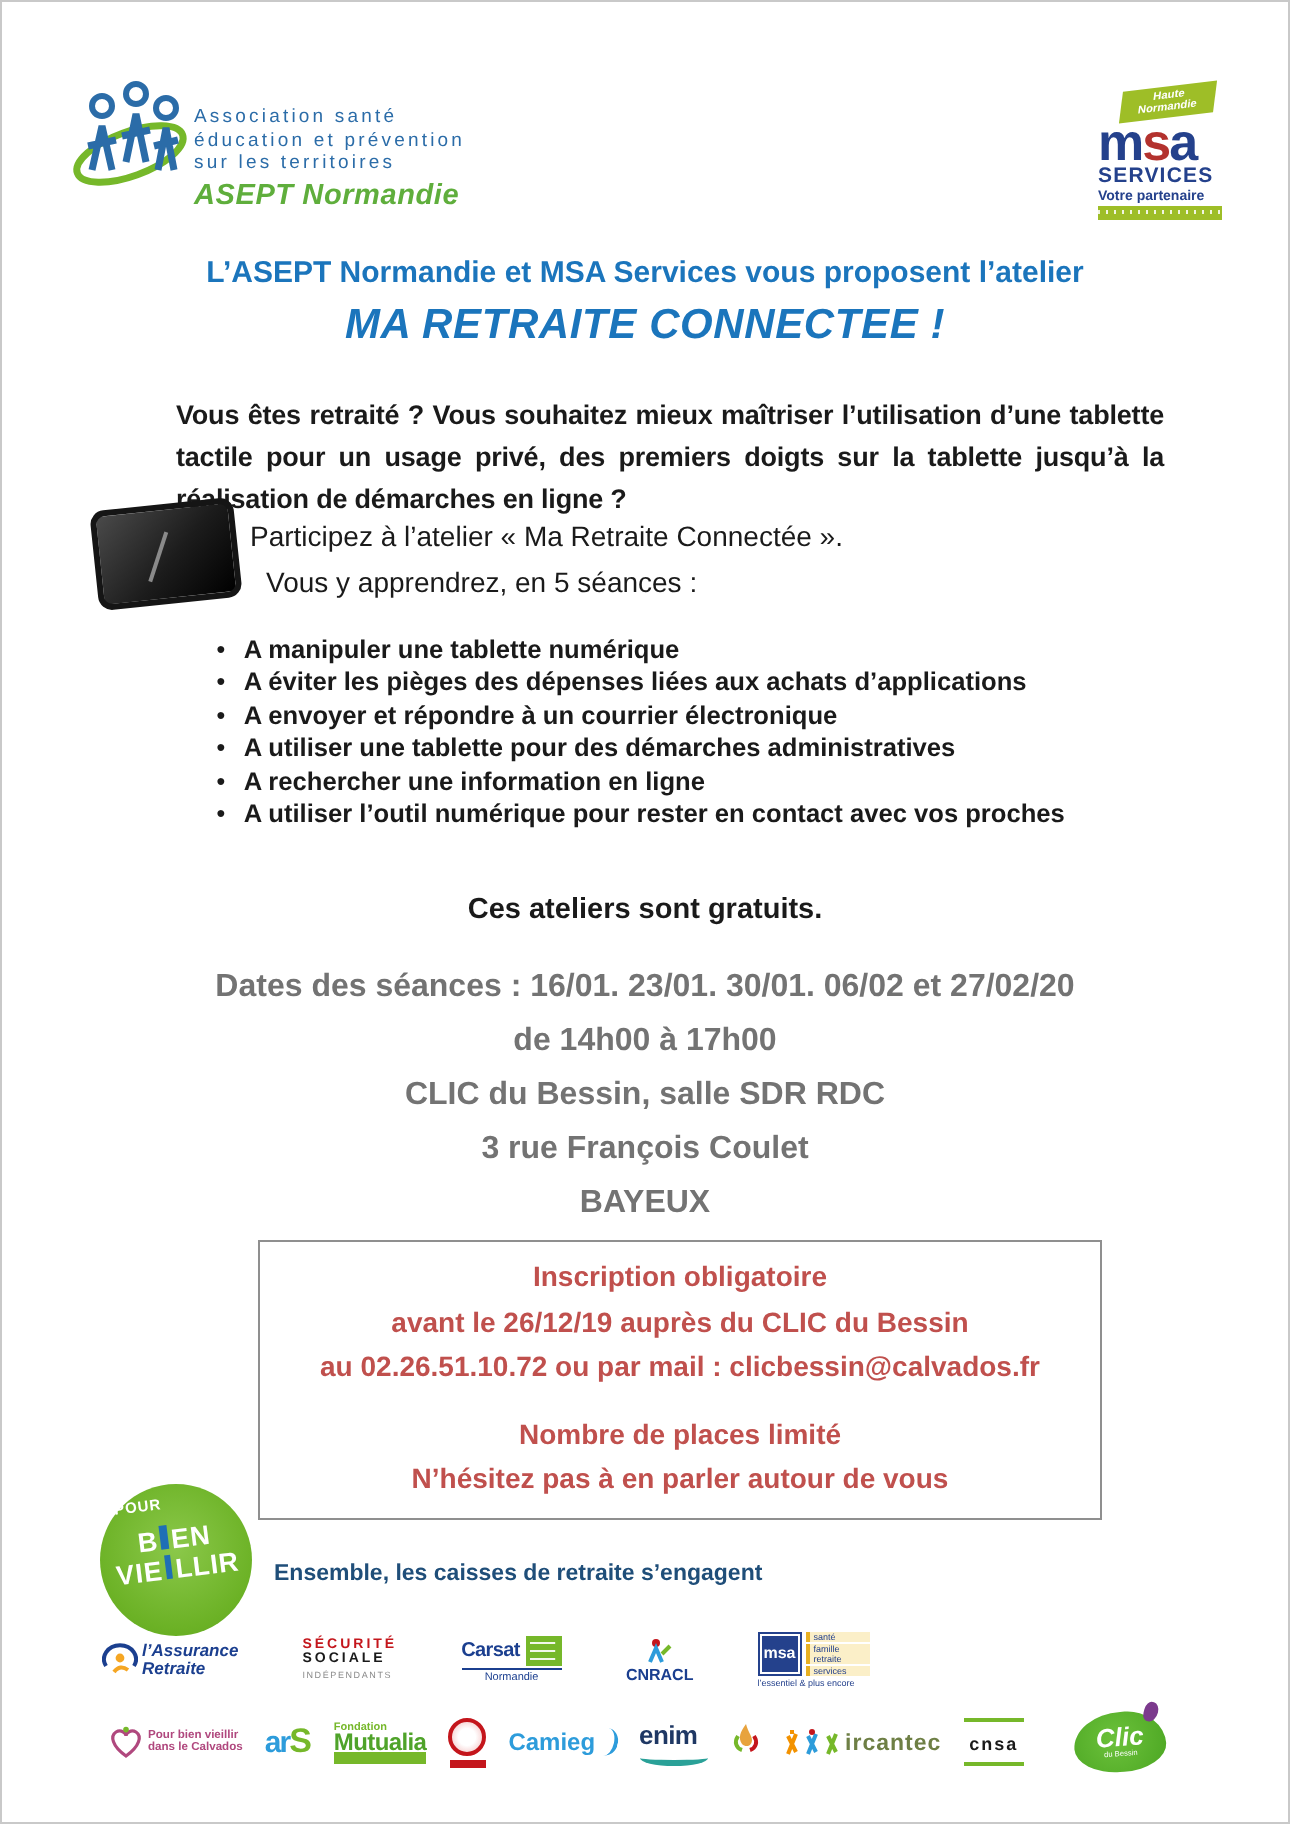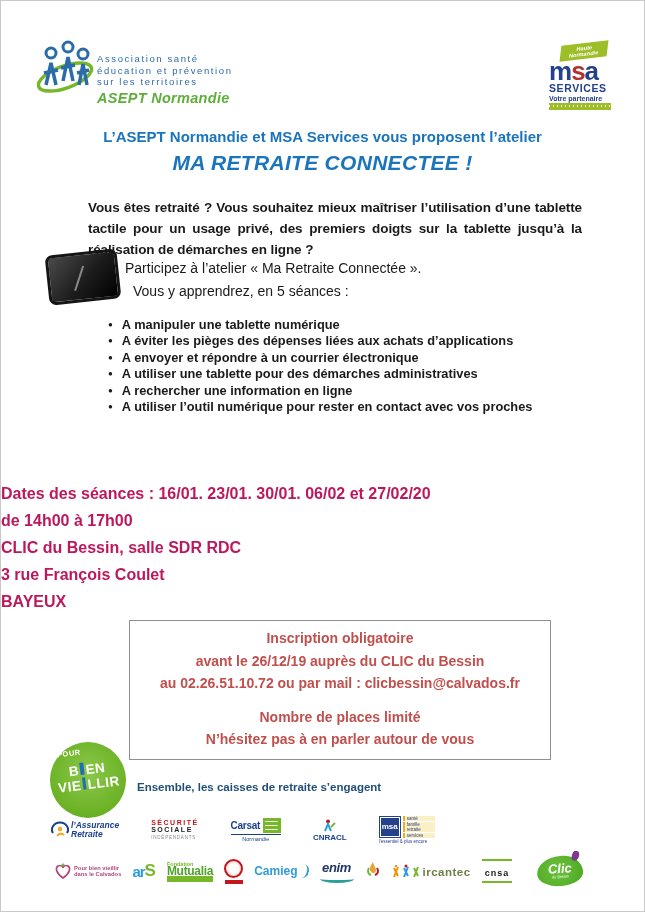--- a/index.html
+++ b/index.html
@@ -43,22 +43,22 @@
   .participate-1{position:absolute;left:124px;top:259px;font-size:14px;}
   .participate-2{position:absolute;left:132px;top:282px;font-size:14px;}
 
   
   .bullets{position:absolute;left:107px;top:316px;}
   .bullet-row{line-height:16.4px;font-size:12.8px;font-weight:600;white-space:nowrap;}
   .dot{font-size:8px;vertical-align:2px;margin-right:9px;}
 
   
   .free-line{position:absolute;left:0;top:446px;width:100%;text-align:center;font-size:14.5px;font-weight:bold;}
-  .schedule{position:absolute;left:0;top:479px;width:100%;text-align:left;
-            color:#be185d;font-weight:bold;font-size:16px;line-height:27px;}
+  .schedule{position:absolute;left:0;top:479px;width:100%;text-align:center;
+            color:#737373;font-weight:bold;font-size:16px;line-height:27px;}
 
   
   .reg-box{position:absolute;left:128px;top:619px;width:420px;border:1px solid #8f8f8f;
            text-align:center;color:#C0504D;font-weight:bold;font-size:14px;line-height:22.5px;
            padding:6px 0 8px 0;}
   .reg-gap{height:11px;}
 
   
   .pbv{position:absolute;left:49px;top:741px;width:76px;height:76px;border-radius:50%;
        background:radial-gradient(circle at 50% 42%,#8BC84A 0%,#6CB226 68%,#5EA51C 100%);}
@@ -112,21 +112,21 @@
   .mut-bar{height:6px;background:#76B82A;margin-top:1px;}
   
   .redcirc{width:15px;height:15px;border-radius:50%;border:2px solid #C4161C;
            background:radial-gradient(circle,#fff 40%,#F2B8B8 100%);margin:0 auto;}
   .redbar{width:18px;height:4px;background:#C4161C;margin:2px auto 0;}
   
   .camieg-name{font-size:12px;color:#2D9CDB;font-weight:600;}
   .camieg-swoosh{width:8px;height:14px;border-right:2px solid #2D9CDB;border-radius:0 60% 60% 0/0 50% 50% 0;
                  margin-left:1px;transform:rotate(12deg);}
   
-  .enim-wrap{text-align:center;font-style:italic;}
+  .enim-wrap{}
   .enim-name{font-size:13px;font-weight:bold;color:#1F3864;letter-spacing:-.3px;}
   .enim-wave{width:34px;height:5px;border-bottom:3px solid #2AA198;border-radius:0 0 60% 60%;}
   
   .irc{display:flex;align-items:flex-end;}
   .irc-name{font-size:11.5px;font-weight:bold;color:#6E7F45;letter-spacing:.5px;margin-left:1px;}
   
   .cnsa-box{border-top:2px solid #76B82A;border-bottom:2px solid #76B82A;padding:1px 3px;}
   .cnsa-name{font-size:9px;font-weight:bold;color:#1a1a1a;letter-spacing:1px;}
   
   .clic-blob{position:relative;width:46px;height:30px;background:radial-gradient(circle at 45% 45%,#6CC13B,#4BA622);
@@ -182,20 +182,21 @@
 
   <div class="bullets">
     <div class="bullet-row"><span class="dot">●</span><span>A manipuler une tablette numérique</span></div>
     <div class="bullet-row"><span class="dot">●</span><span>A éviter les pièges des dépenses liées aux achats d’applications</span></div>
     <div class="bullet-row"><span class="dot">●</span><span>A envoyer et répondre à un courrier électronique</span></div>
     <div class="bullet-row"><span class="dot">●</span><span>A utiliser une tablette pour des démarches administratives</span></div>
     <div class="bullet-row"><span class="dot">●</span><span>A rechercher une information en ligne</span></div>
     <div class="bullet-row"><span class="dot">●</span><span>A utiliser l’outil numérique pour rester en contact avec vos proches</span></div>
   </div>
 
+  <div class="free-line">Ces ateliers sont gratuits.</div>
 
   <div class="schedule">
     <div>Dates des séances : 16/01. 23/01. 30/01. 06/02 et 27/02/20</div>
     <div>de 14h00 à 17h00</div>
     <div>CLIC du Bessin, salle SDR RDC</div>
     <div>3 rue François Coulet</div>
     <div>BAYEUX</div>
   </div>
 
   <div class="reg-box">

